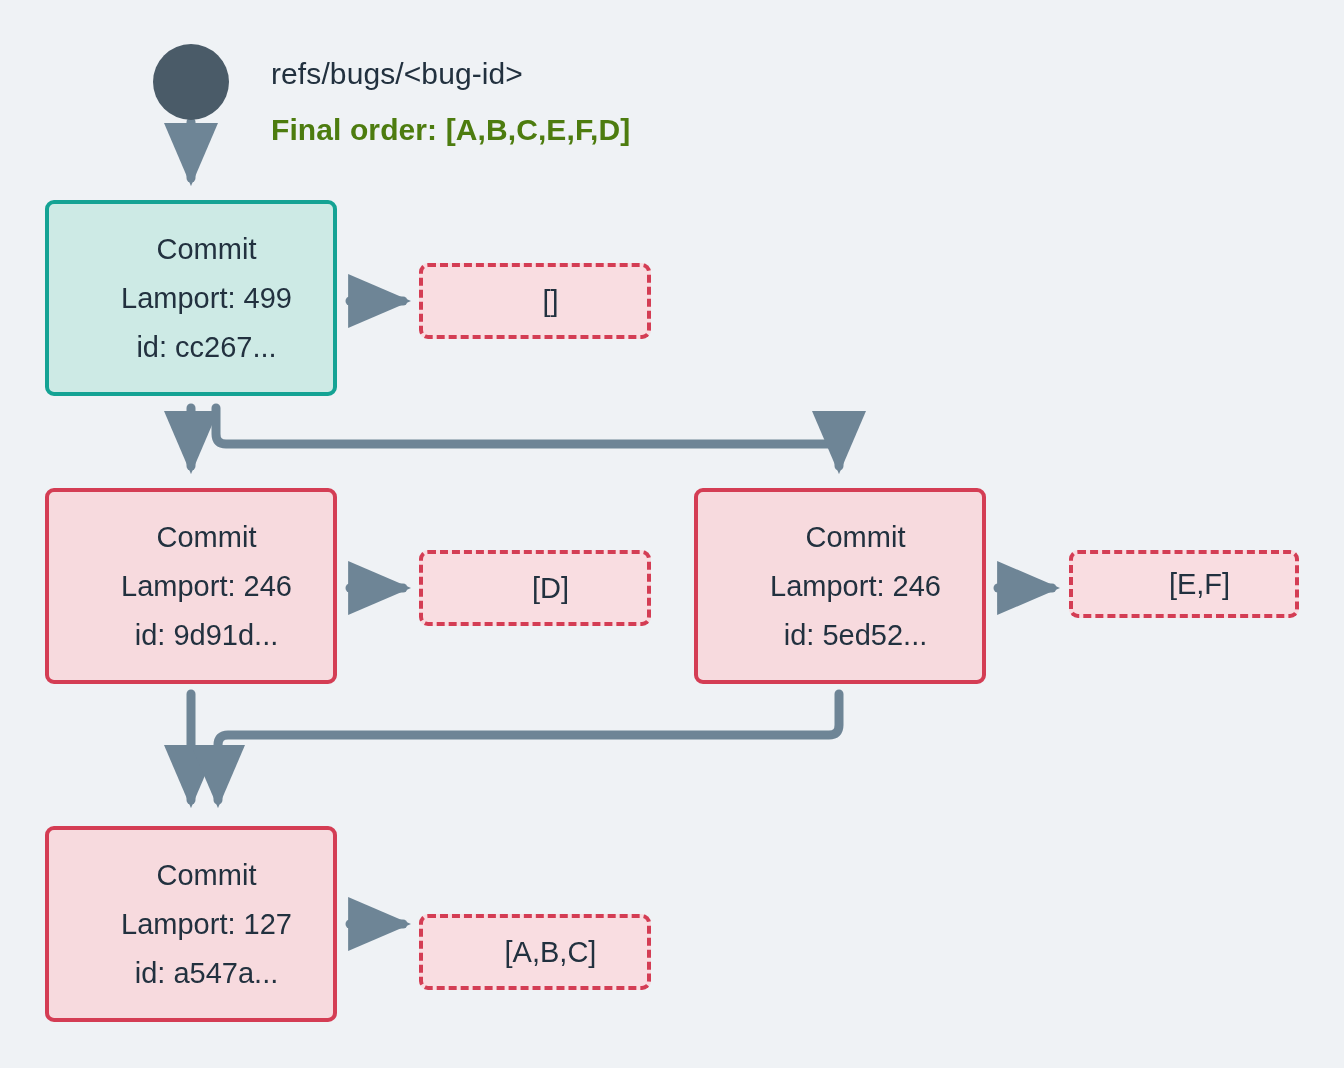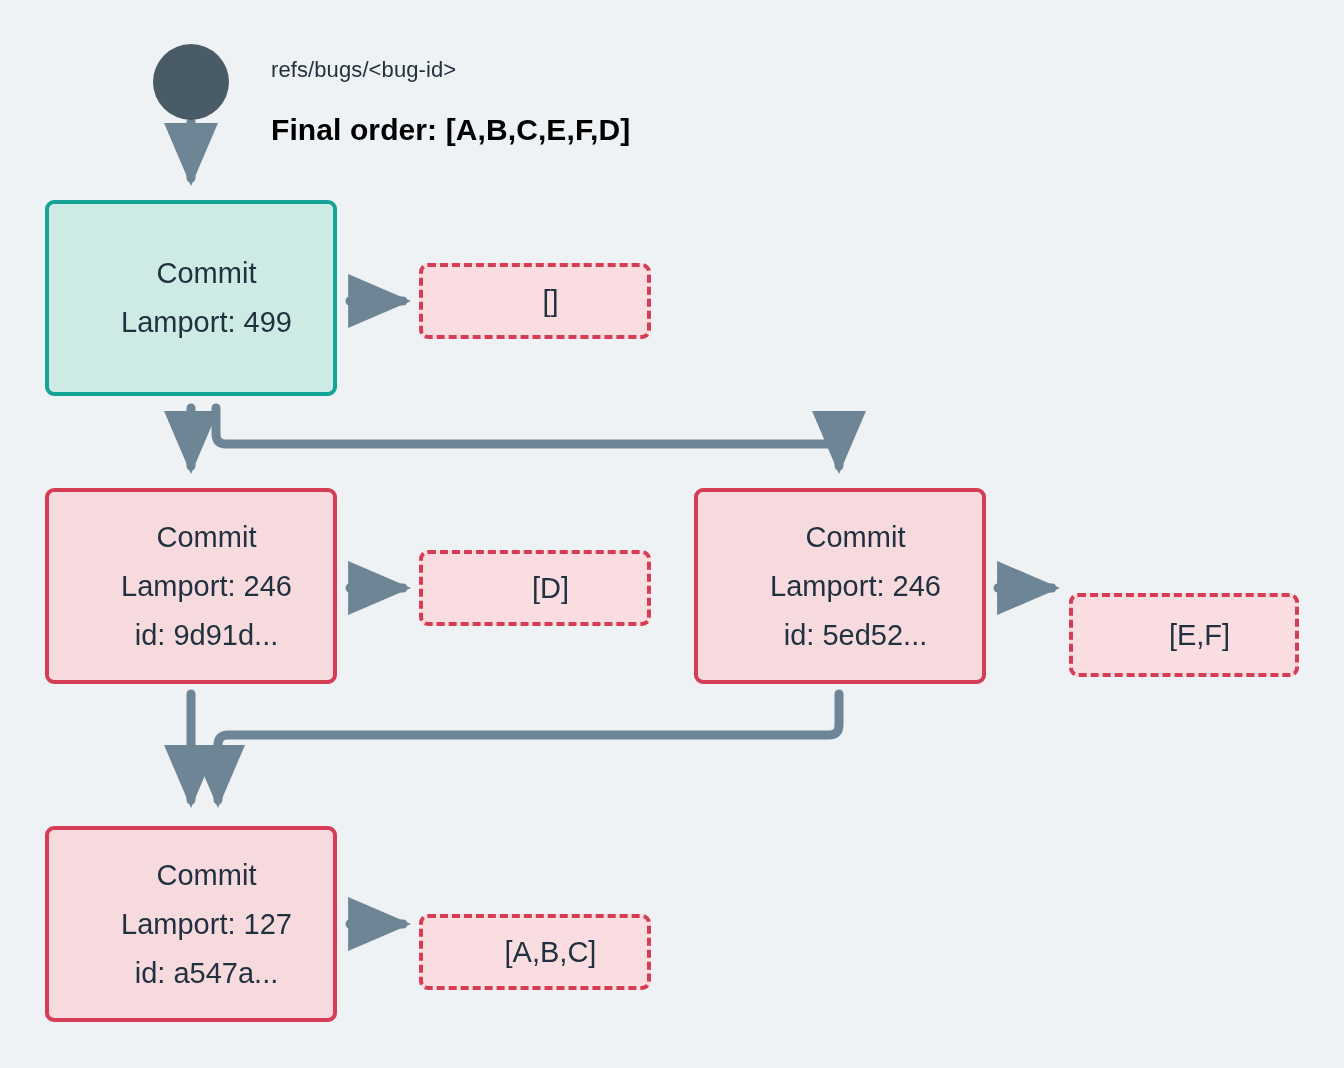--- a/index.html
+++ b/index.html
@@ -79,30 +79,30 @@
   }
   
   .root-circle {
     position: absolute;
     border-radius: 50%;
     background: #4a5b68;
   }
   
   .ref-label {
     position: absolute;
-    font-size: 22px;
+    font-size: 30px;
     color: #22313f;
     white-space: nowrap;
     letter-spacing: 0.1px;
   }
   .order-label {
     position: absolute;
     font-size: 30px;
     font-weight: bold;
-    color: #000000;
+    color: #4d7c0f;
     white-space: nowrap;
     letter-spacing: 0.1px;
   }
 </style>
 </head>
 <body>
 
 <div id="diagram-root">
 
   <svg id="edge-layer" viewBox="0 0 1344 1068" width="1344" height="1068">
@@ -135,20 +135,21 @@
 
     <div class="root-circle" style="left:153px; top:44px; width:76px; height:76px;"></div>
 
     <div class="ref-label" style="left:271px; top:57px;">refs/bugs/&lt;bug-id&gt;</div>
 
     <div class="order-label" style="left:271px; top:113px;">Final order: [A,B,C,E,F,D]</div>
 
     <div class="node commit-node start" style="left:45px; top:200px; width:292px; height:196px;">
       <span class="node-line">Commit</span>
       <span class="node-line">Lamport: 499</span>
+      <span class="node-line">id: cc267...</span>
     </div>
 
     <div class="node op-node" style="left:419px; top:263px; width:232px; height:76px;">
       <span class="node-line">[]</span>
     </div>
 
     <div class="node commit-node pending" style="left:45px; top:488px; width:292px; height:196px;">
       <span class="node-line">Commit</span>
       <span class="node-line">Lamport: 246</span>
       <span class="node-line">id: 9d91d...</span>
@@ -157,21 +158,21 @@
     <div class="node op-node" style="left:419px; top:550px; width:232px; height:76px;">
       <span class="node-line">[D]</span>
     </div>
 
     <div class="node commit-node pending" style="left:694px; top:488px; width:292px; height:196px;">
       <span class="node-line">Commit</span>
       <span class="node-line">Lamport: 246</span>
       <span class="node-line">id: 5ed52...</span>
     </div>
 
-    <div class="node op-node" style="left:1069px; top:550px; width:230px; height:84px;margin-top:43px;">
+    <div class="node op-node" style="left:1069px; top:550px; width:230px; height:68px;">
       <span class="node-line">[E,F]</span>
     </div>
 
     <div class="node commit-node pending" style="left:45px; top:826px; width:292px; height:196px;">
       <span class="node-line">Commit</span>
       <span class="node-line">Lamport: 127</span>
       <span class="node-line">id: a547a...</span>
     </div>
 
     <div class="node op-node" style="left:419px; top:886px; width:232px; height:76px;margin-top:28px;">

